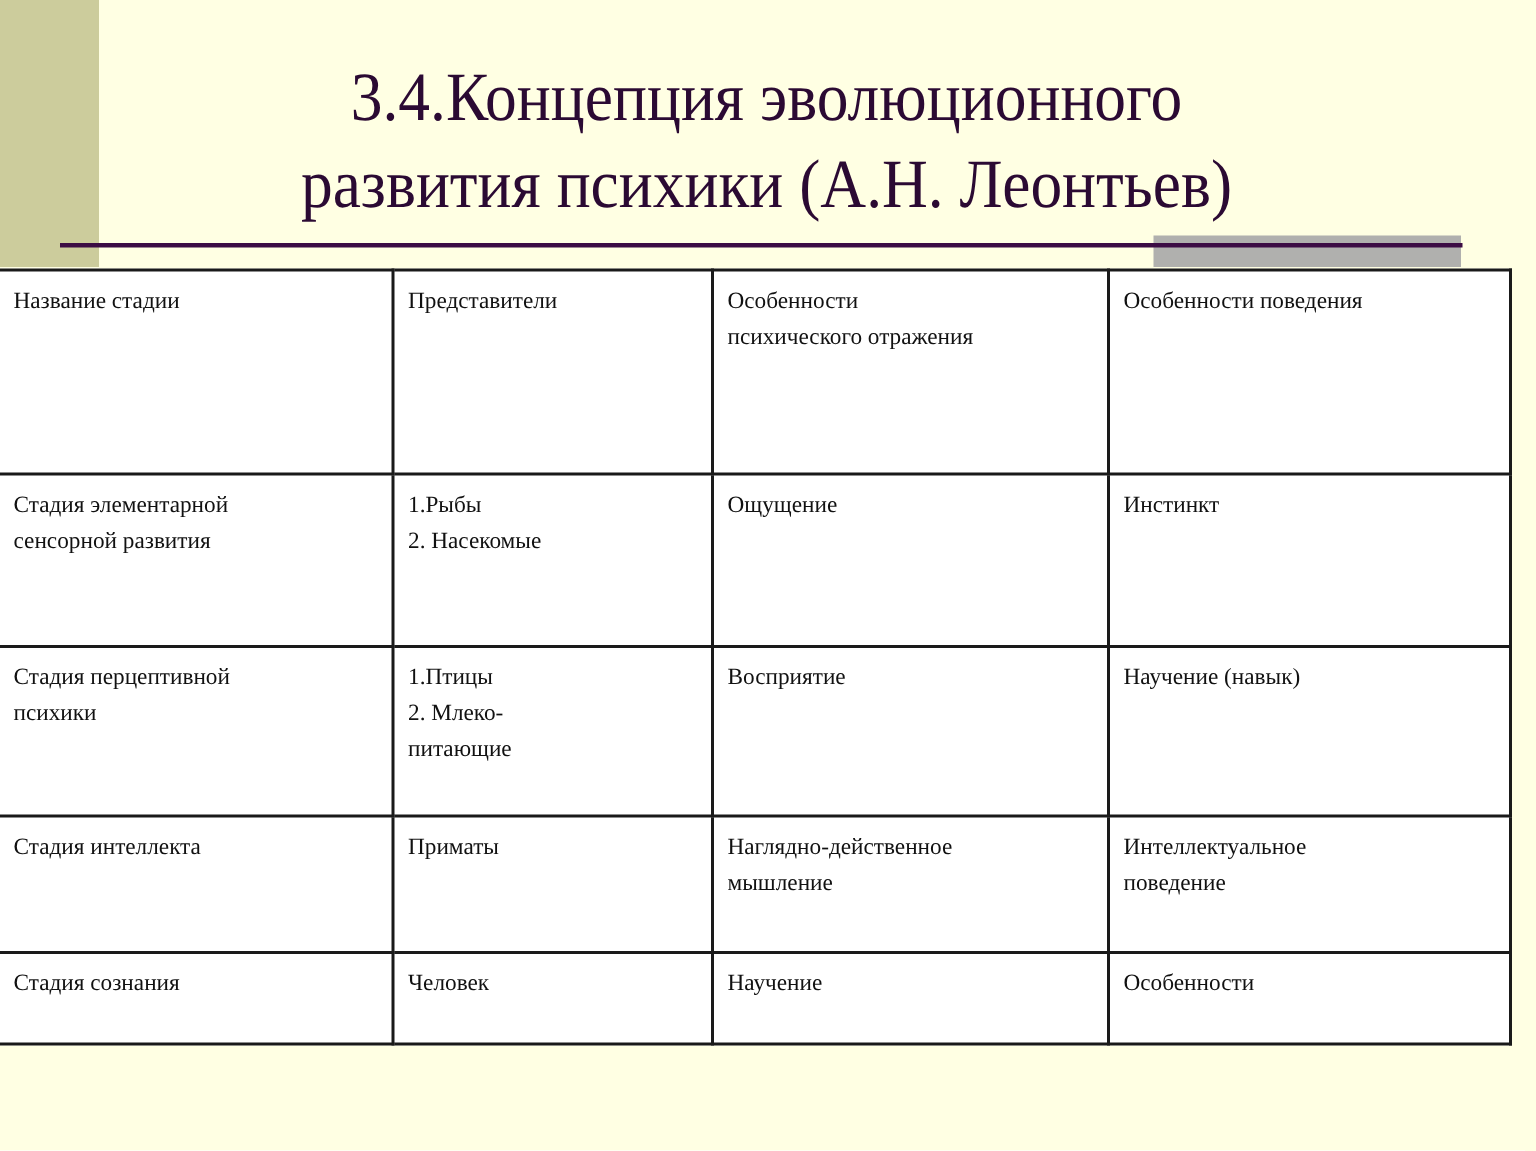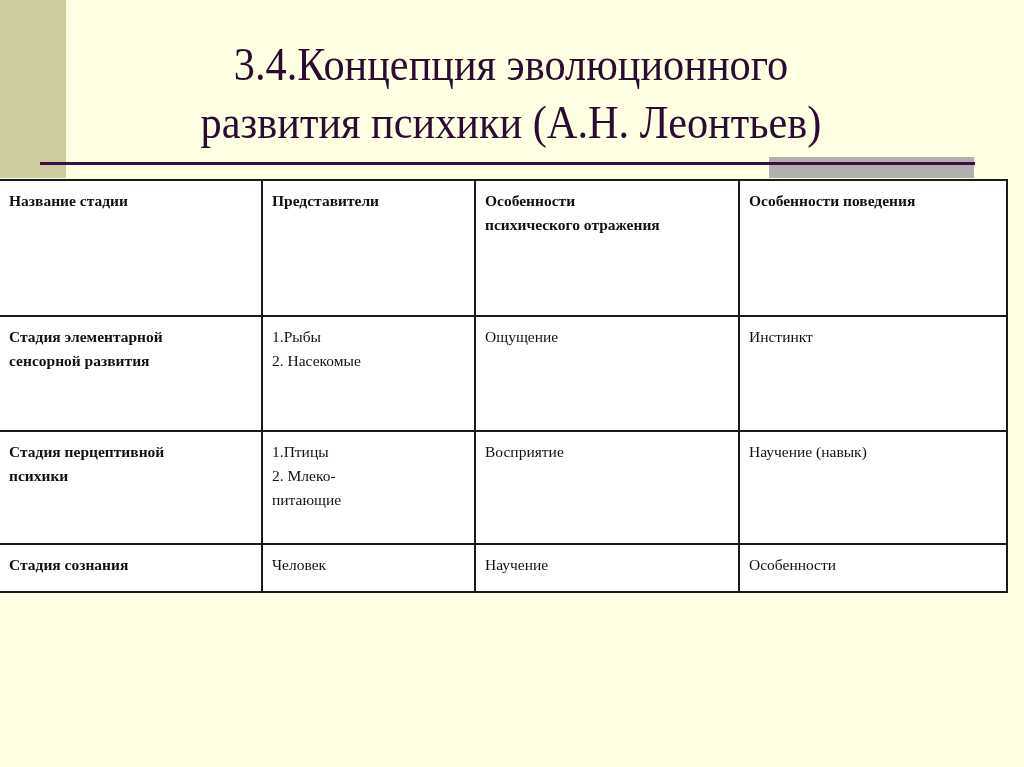--- a/index.html
+++ b/index.html
@@ -32,21 +32,21 @@
       width: 1007px; border-collapse: collapse; background: #ffffff;
       table-layout: fixed;
     }
     table.stages td {
       border: 2px solid #1a1a1a;
       vertical-align: top;
       padding: 8px 9px 0 9px;
       font-size: 15.5px; line-height: 24px; color: #111;
     }
     table.stages td:first-child { border-left: none; }
-    td.bold { font-weight: bold; }
+    td.bold { font-weight: normal; }
     .multiline span { display: block; }
   </style>
 </head>
 <body>
 
 <div class="left-strip"></div>
 
 <div class="title">
   <div>3.4.Концепция эволюционного</div>
   <div>развития психики (А.Н. Леонтьев)</div>
@@ -98,21 +98,37 @@
       <span>2. Млеко-</span>
       <span>питающие</span>
     </td>
     <td class="multiline">
       <span>Восприятие</span>
     </td>
     <td class="multiline">
       <span>Научение (навык)</span>
     </td>
   </tr>
-  <tr style="height:48px">
+  <tr style="height:91px">
+    <td class="bold multiline">
+      <span>Стадия интеллекта</span>
+    </td>
+    <td class="multiline">
+      <span>Приматы</span>
+    </td>
+    <td class="multiline">
+      <span>Наглядно-действенное</span>
+      <span>мышление</span>
+    </td>
+    <td class="multiline">
+      <span>Интеллектуальное</span>
+      <span>поведение</span>
+    </td>
+  </tr>
+  <tr style="height:61px">
     <td class="bold multiline">
       <span>Стадия сознания</span>
     </td>
     <td class="multiline">
       <span>Человек</span>
     </td>
     <td class="multiline">
       <span>Научение</span>
     </td>
     <td class="multiline">

